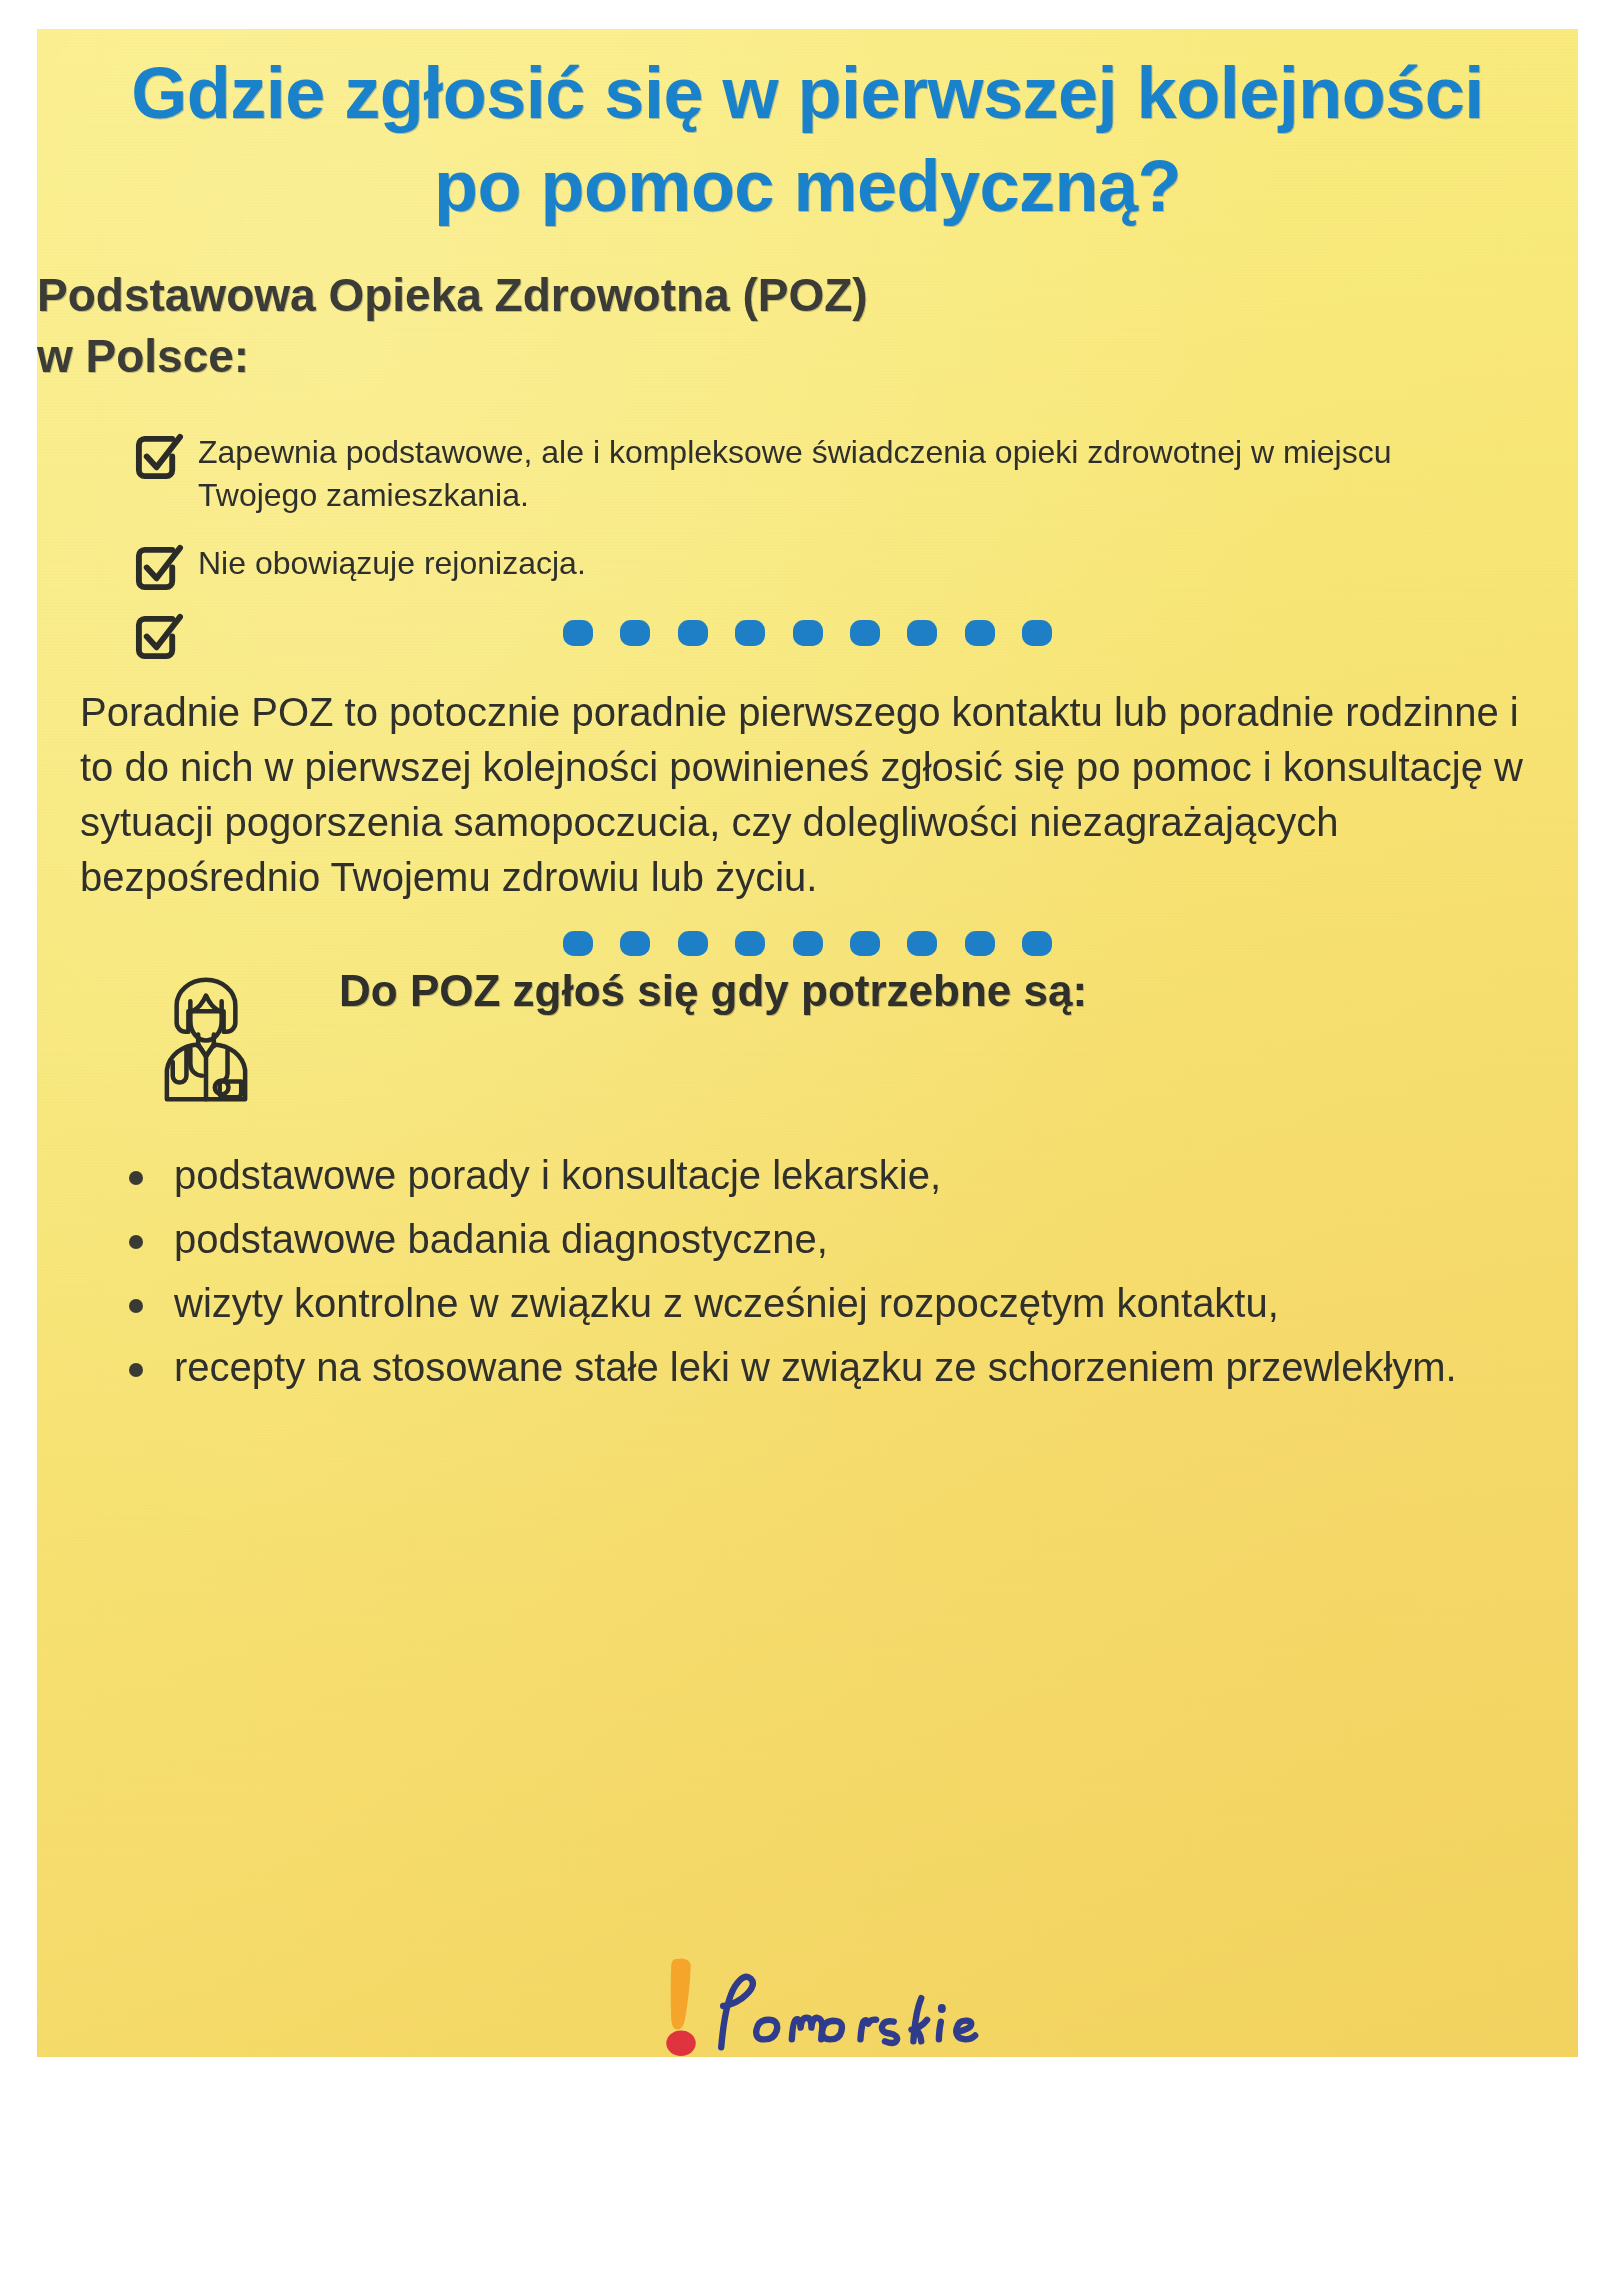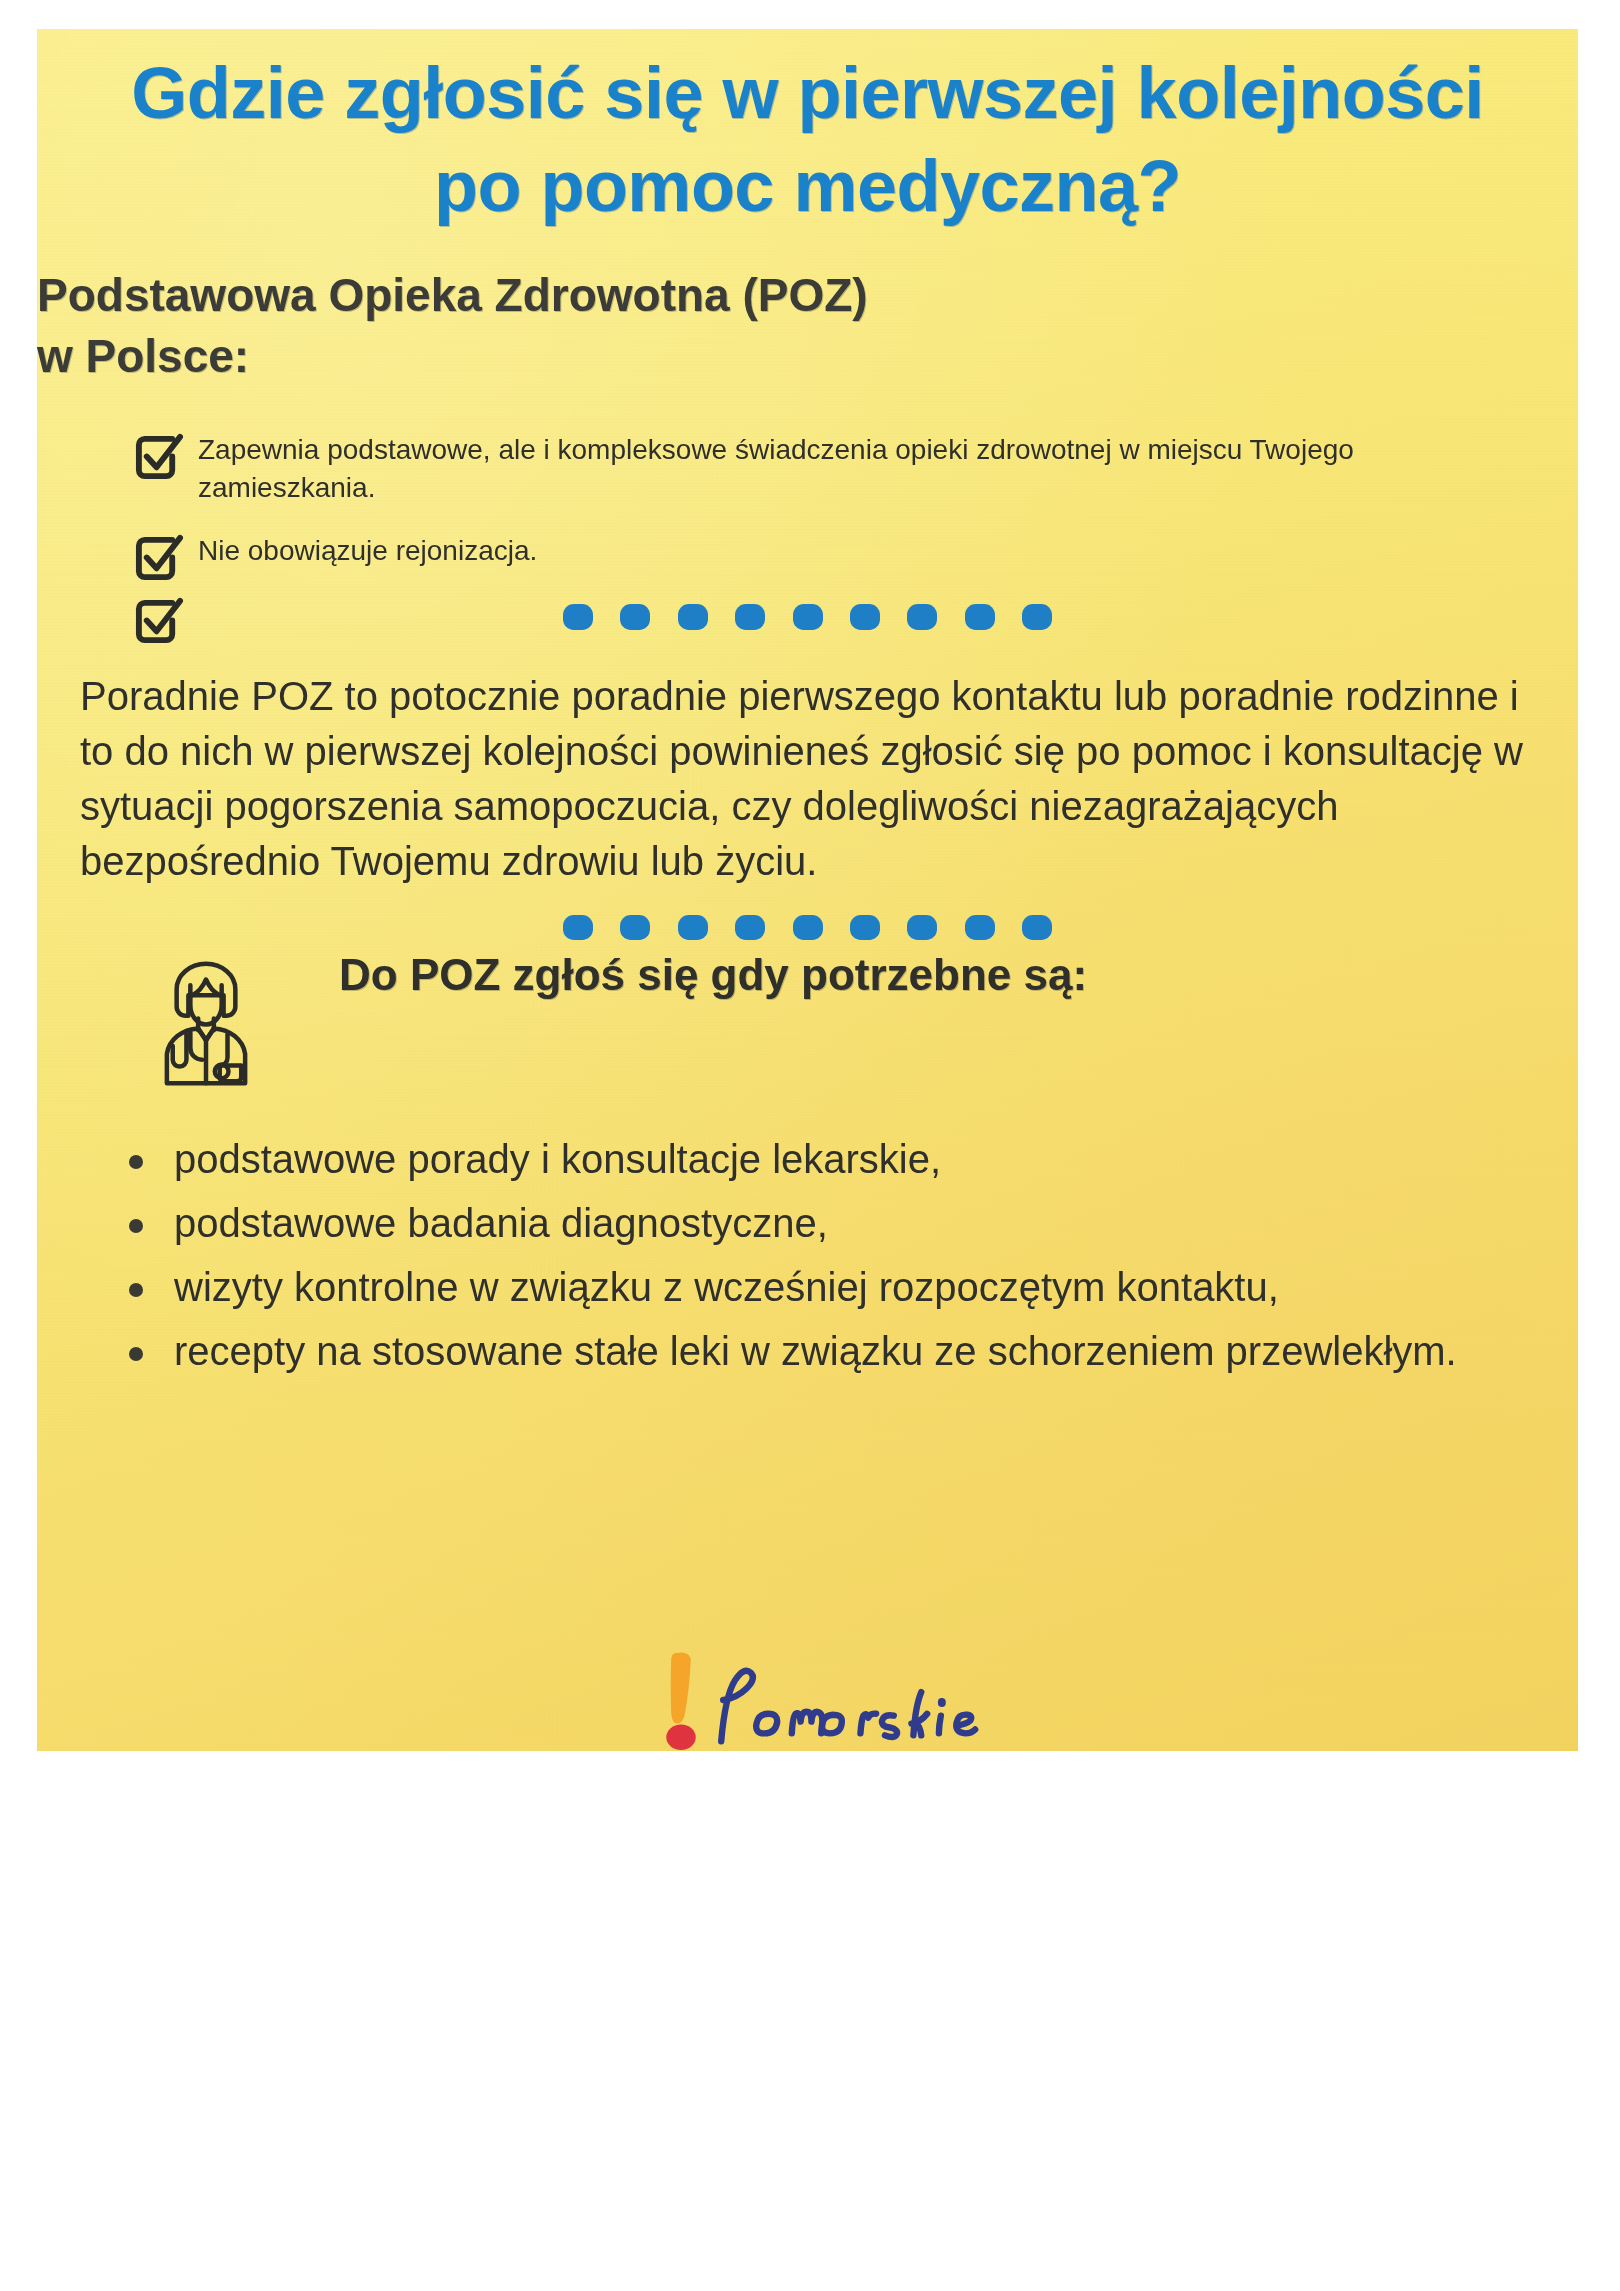--- a/index.html
+++ b/index.html
@@ -12,21 +12,21 @@
     height: 2292px;
     overflow: hidden;
     font-family: "Liberation Sans", sans-serif;
   }
 
   #poster {
     position: absolute;
     left: 37px;
     top: 29px;
     width: 1541px;
-    height: 1722px;
+    height: 2028px;
     background: #f9ea7c;
     background-image:
       radial-gradient(ellipse at 20% 15%, rgba(255,255,255,0.16), rgba(255,255,255,0) 55%),
       radial-gradient(ellipse at 85% 80%, rgba(242,206,96,0.28), rgba(242,206,96,0) 60%),
       linear-gradient(160deg, #fbee85 0%, #f8e878 38%, #f6dd6d 72%, #f3d45f 100%);
     overflow: hidden;
   }
 
   
   #poster::after {
@@ -70,21 +70,21 @@
   .check-list {
     margin: 43px 0 0 0;
     padding: 0 78px 0 96px;
     list-style: none;
   }
   .check-item {
     position: relative;
     padding-left: 65px;
     margin-bottom: 25.5px;
     color: #2f2f2c;
-    font-size: 28px;
+    font-size: 32px;
     line-height: 1.34;
     margin-top: 21px;
   }
   .check-item:last-child { margin-bottom: 0; }
   .cbox {
     position: absolute;
     left: 0;
     top: 2px;
     width: 51px;
     height: 49px;

